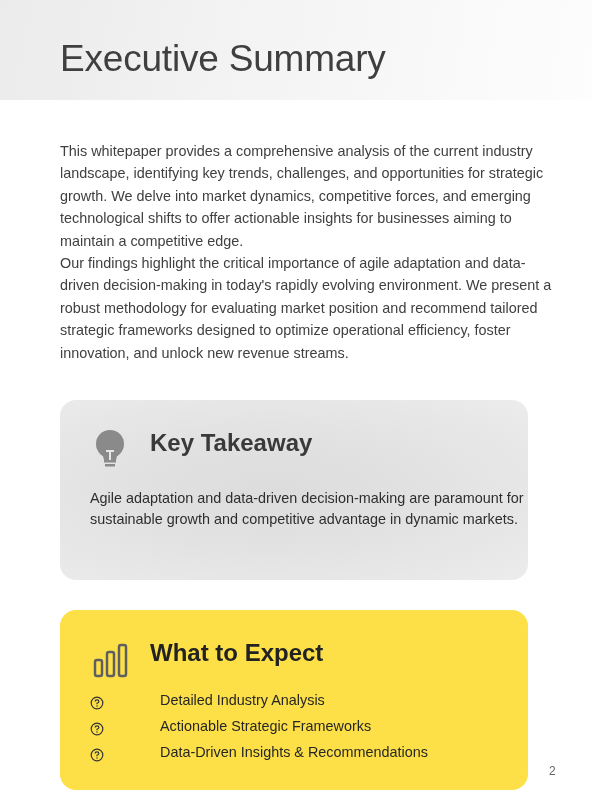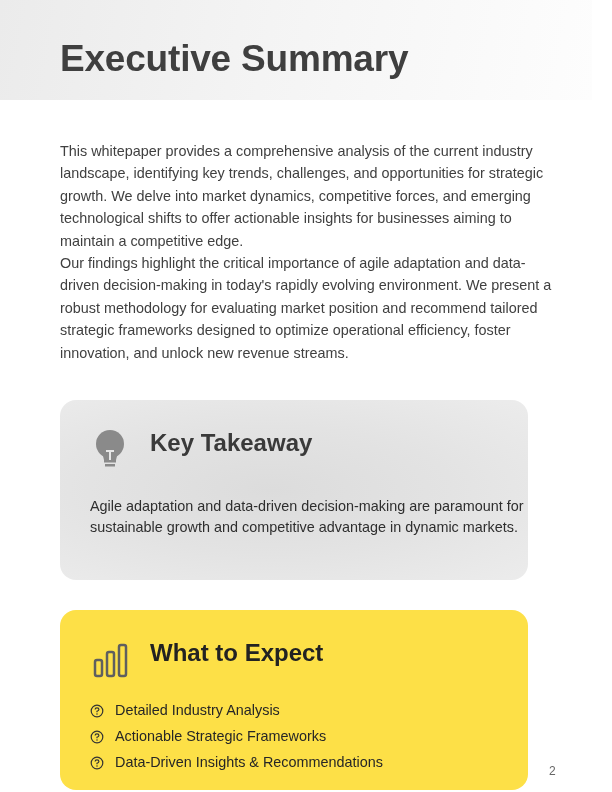--- a/index.html
+++ b/index.html
@@ -8,21 +8,21 @@
       background: #ffffff;
       font-family: "Liberation Sans", "DejaVu Sans", sans-serif;
       color: #2b2b2b;
     }
     .header-band {
       position: absolute; left: 0; top: 0; width: 592px; height: 100px;
       background: linear-gradient(100deg, #ebebeb 0%, #f4f4f4 45%, #fdfdfd 100%);
     }
     .page-title {
       position: absolute; left: 60px; top: 36px; margin: 0;
-      font-size: 37px; font-weight: bold; color: #3f3f3f; letter-spacing: -0.2px;
+      font-size: 37px; font-weight: normal; color: #3f3f3f; letter-spacing: -0.2px;
       line-height: 46px;
     }
     .intro {
       position: absolute; left: 60px; top: 140px; width: 500px;
       font-size: 14.4px; line-height: 22.4px; color: #404040;
     }
     .intro p { margin: 0; }
     .card {
       position: absolute; left: 60px; width: 468px; height: 180px;
       border-radius: 16px; box-sizing: border-box;
@@ -33,29 +33,29 @@
     }
     .card-expect { top: 610px; background: #fde047; }
     .card-icon { position: absolute; }
     .card-title {
       position: absolute; left: 90px; margin: 0;
       font-size: 24px; font-weight: bold; line-height: 30px;
     }
     .card-takeaway .card-title { top: 28px; color: #3a3a3a; }
     .card-expect .card-title { top: 28px; color: #222222; }
     .card-body {
-      position: absolute; left: 30px; top: 96px; width: 440px;
+      position: absolute; left: 30px; top: 88px; width: 440px;
       font-size: 14.4px; line-height: 21px; color: #2e2e2e; margin: 0;
     }
     .expect-list {
       position: absolute; left: 30px; top: 82px; margin: 0; padding: 0; list-style: none;
     }
     .expect-item {
-      display: flex; align-items: flex-end; height: 26px;
-      font-size: 14.4px; color: #262626;
+      display: flex; align-items: flex-start; height: 26px;
+      font-size: 14.4px; color: #262626; gap: 45px;
     }
     .q-icon { width: 14px; height: 14px; margin-right: 11px; margin-top: 4px; flex: none; }
     .page-number {
       position: absolute; left: 549px; top: 764px; font-size: 12px; color: #666666;
     }
   </style>
 </head>
 <body>
 
 <div class="header-band">

